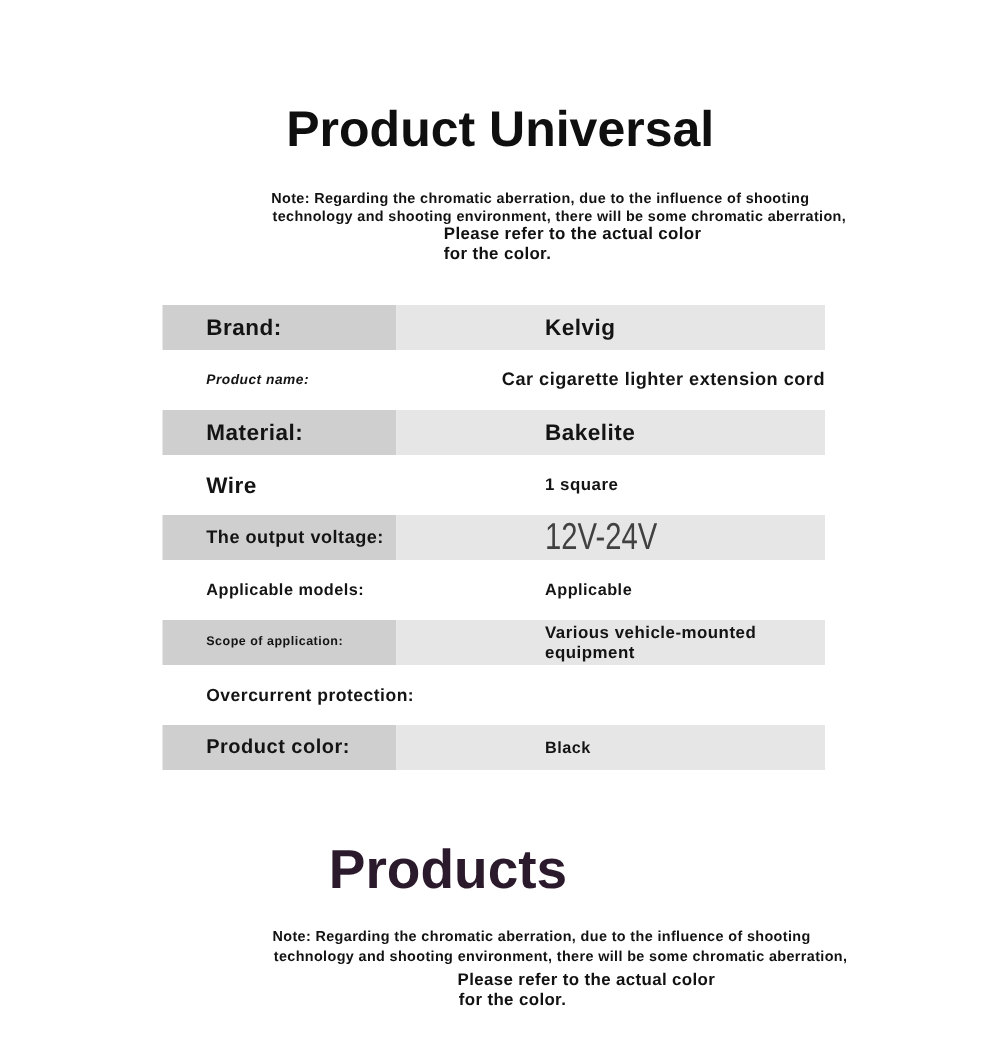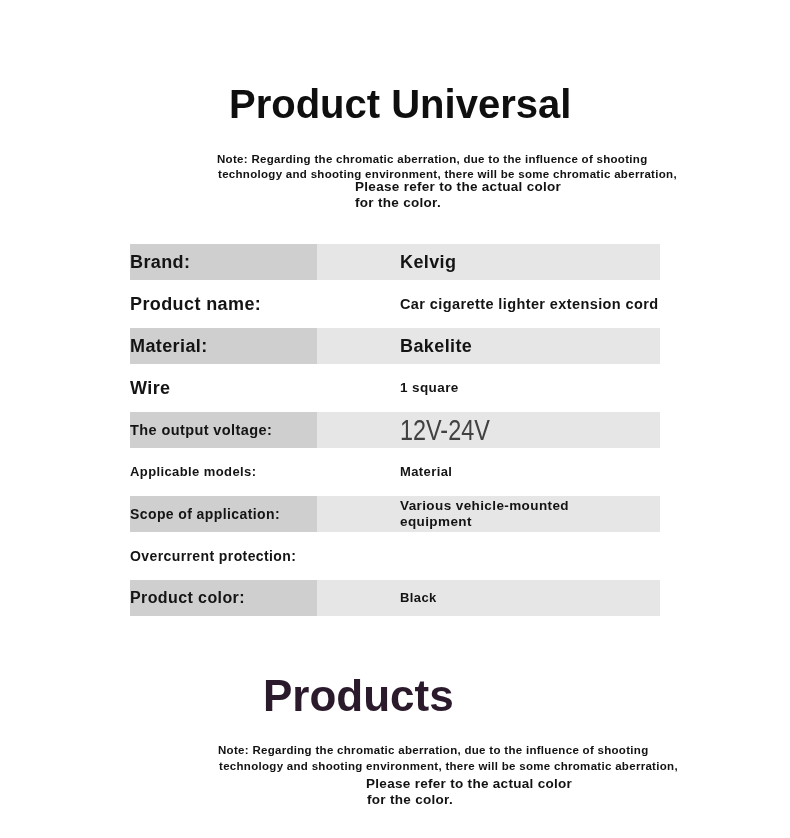--- a/index.html
+++ b/index.html
@@ -26,36 +26,36 @@
   .nt4{left:315px;top:195px;}
   
   .nb1{left:178px;top:744px;}
   .nb2{left:179px;top:760px;}
   .nb3{left:326px;top:776px;}
   .nb4{left:327px;top:792px;}
 
   .param-table{position:absolute;left:130px;top:244px;width:530px;}
   .row{display:flex;height:42px;}
   .cell{height:36px;display:flex;align-items:center;box-sizing:border-box;}
-  .label-cell{width:187px;}
-  .value-cell{flex:1;padding-left:83px;}
+  .label-cell{width:187px;padding-left:35px;}
+  .value-cell{flex:1;padding-left:119px;}
   .row.shaded .label-cell{background:var(--label-bg,#cfcfcf);}
   .row.shaded .value-cell{background:var(--value-bg,#e6e6e6);}
   .txt{
     font-weight:700;color:#141414;white-space:pre;letter-spacing:0.4px;
     line-height:1.15;
   }
   .s18{font-size:18px;}
   .s17{font-size:13px;}
   .s16{font-size:16px;}
-  .s155{font-size:18px;}
+  .s155{font-size:11px;font-style:italic;}
   .s145{font-size:14.5px;}
   .s14{font-size:14px;}
   .s135{font-size:13.5px;}
-  .s125{font-size:14px;}
+  .s125{font-size:10px;}
   .thin{
     font-size:30px;font-weight:400;color:var(--thin-color,#414141);
     letter-spacing:0;transform:scaleX(0.78);transform-origin:left center;
   }
 </style>
 </head>
 <body>
 
 <div class="canvas" style="--title-color: #0f0f0f; --products-color: #2b1a2b; --label-bg: #cfcfcf; --value-bg: #e6e6e6; --thin-color: #414141;">
 
@@ -105,21 +105,21 @@
         </div>
         <div class="cell value-cell">
           <span class="txt thin">12V-24V</span>
         </div>
       </div>
       <div class="row">
         <div class="cell label-cell">
           <span class="txt s17">Applicable models:</span>
         </div>
         <div class="cell value-cell">
-          <span class="txt s17">Material</span>
+          <span class="txt s17">Applicable</span>
         </div>
       </div>
       <div class="row shaded">
         <div class="cell label-cell">
           <span class="txt s125">Scope of application:</span>
         </div>
         <div class="cell value-cell">
           <span class="txt s135">Various vehicle-mounted
 equipment</span>
         </div>

